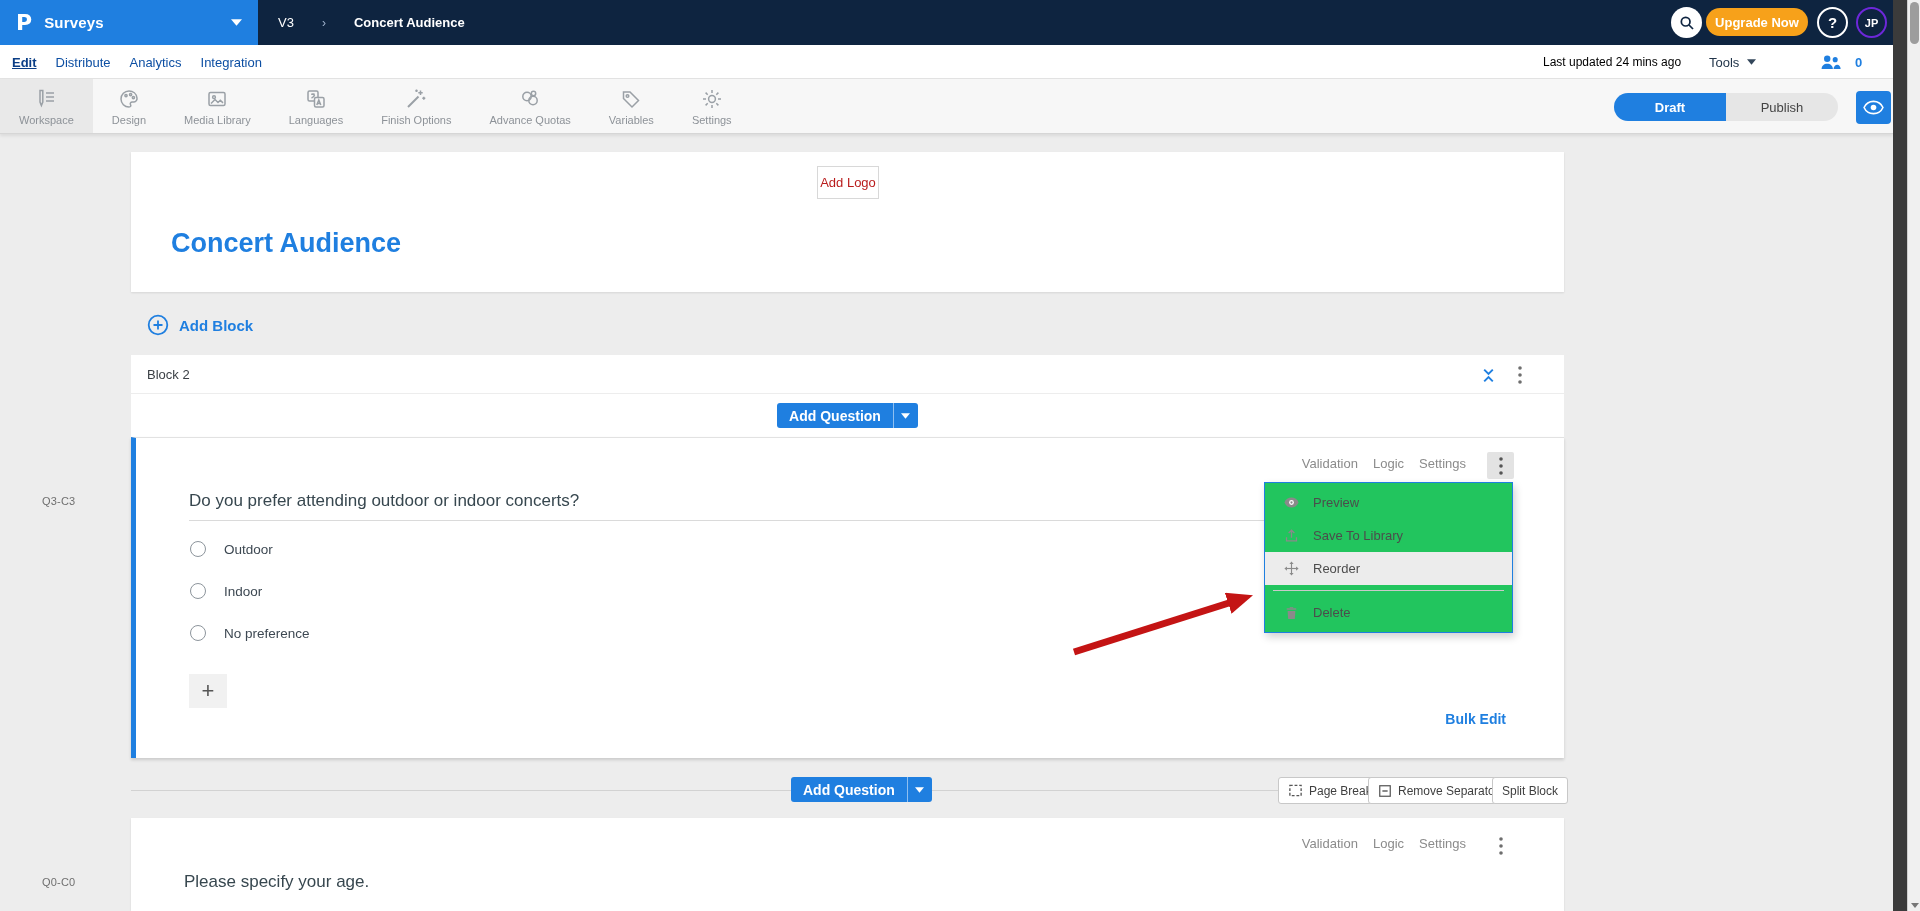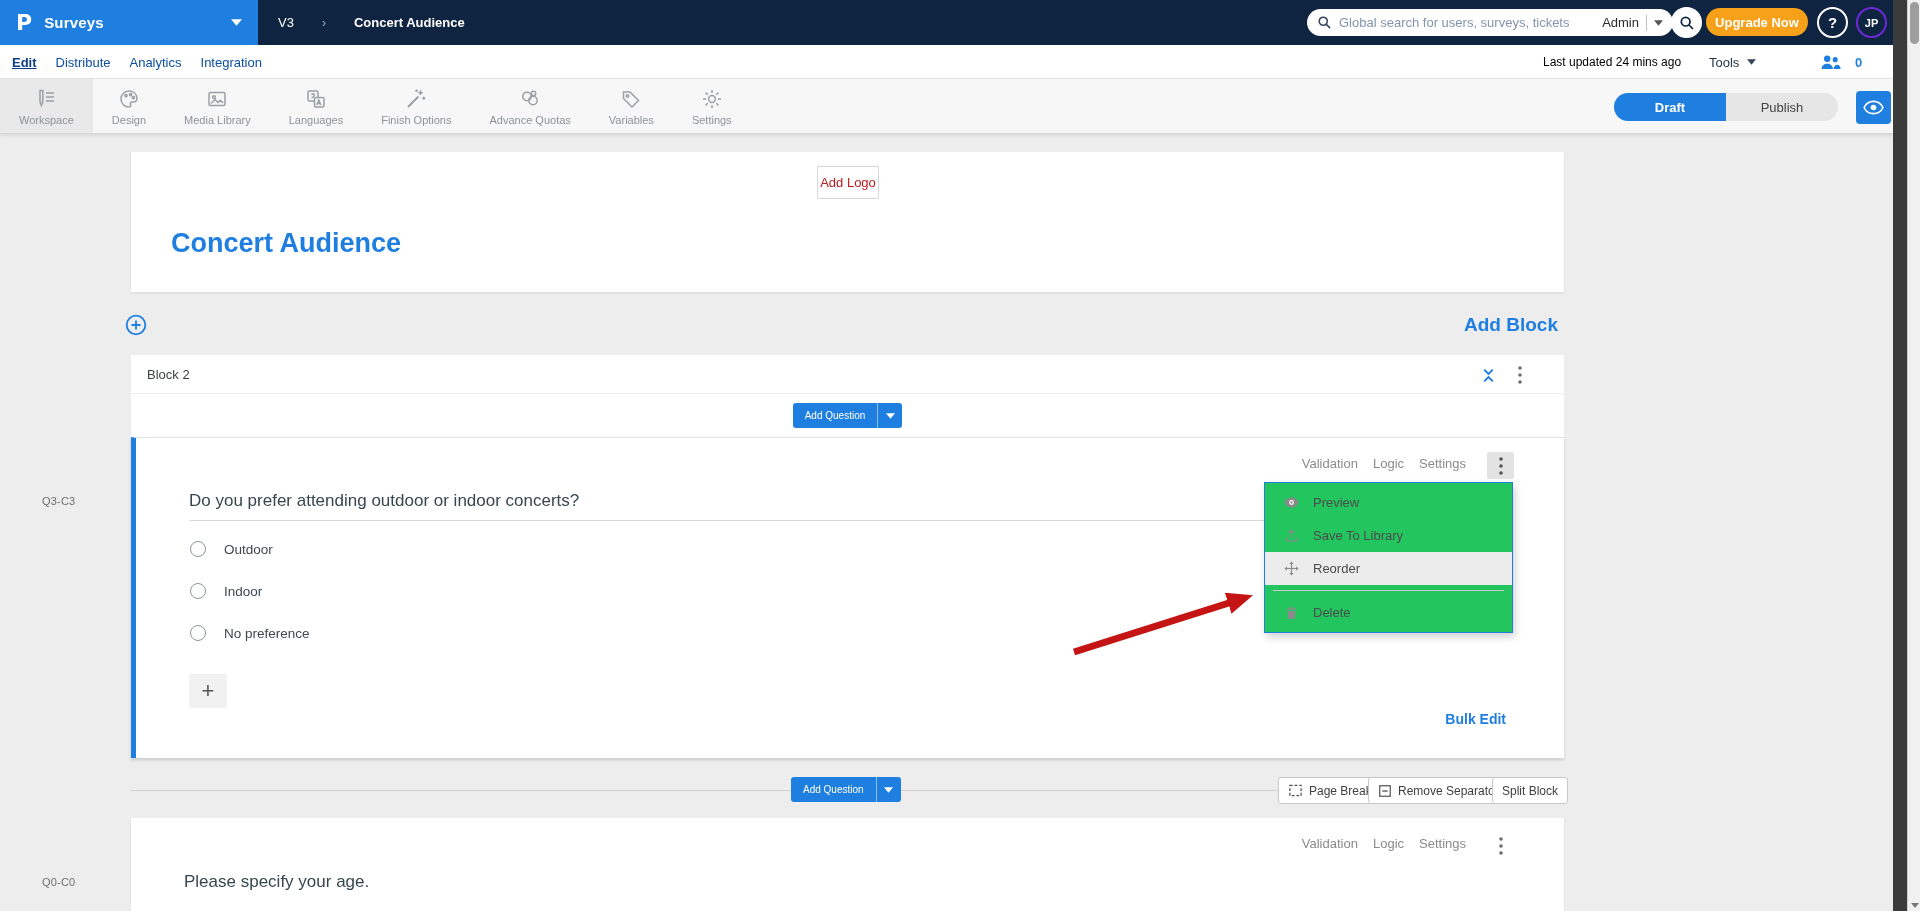--- a/index.html
+++ b/index.html
@@ -66,36 +66,36 @@
                      background:#1f7fe0; display:flex; align-items:center; justify-content:center; }
 
   
   .header-card { position:absolute; left:131px; top:152px; width:1433px; height:140px; background:#fff;
                  box-shadow:0 1px 2px rgba(0,0,0,.10); }
   .add-logo-btn { position:absolute; left:686px; top:14px; width:62px; height:33px; background:#fff;
                   border:1px solid #d8d8d8; color:#b91c1c; font-size:13px;
                   display:flex; align-items:center; justify-content:center; }
   .survey-title { position:absolute; left:40px; top:76px; font-size:27px; font-weight:600; color:#1f7fe0; }
 
-  .add-block-row { position:absolute; left:125px; top:310px; width:1433px; height:30px;
-                   display:flex; align-items:center; justify-content:space-between; gap:10px;
-                   color:#1f7fe0; font-size:19px; font-weight:600; cursor:pointer; }
+  .add-block-row { position:absolute; left:147px; top:310px; width:1433px; height:30px;
+                   display:flex; align-items:center; justify-content:flex-start; gap:10px;
+                   color:#1f7fe0; font-size:15px; font-weight:600; cursor:pointer; }
 
   .block-head { position:absolute; left:131px; top:355px; width:1433px; height:39px; background:#fff;
                 border-bottom:1px solid #ededed; display:flex; align-items:center; padding:0 16px; }
   .block-name { font-size:13px; color:#3a3f44; }
   .block-collapse { position:absolute; right:66px; top:9px; width:20px; height:22px; display:flex;
                     align-items:center; justify-content:center; cursor:pointer; }
   .kebab { display:flex; align-items:center; justify-content:center; cursor:pointer; }
   .block-kebab { position:absolute; right:32px; top:8px; width:24px; height:24px; }
   .addq-row-top { position:absolute; left:131px; top:394px; width:1433px; height:43px; background:#fff;
                   display:flex; align-items:center; justify-content:center; }
 
   .split-btn { display:flex; height:25px; border-radius:3px; overflow:hidden; cursor:pointer; }
-  .split-main { background:#1f7fe0; color:#fff; font-size:10px; font-weight:400; padding:0 12px;
+  .split-main { background:#1f7fe0; color:#fff; font-size:14px; font-weight:700; padding:0 12px;
                 display:flex; align-items:center; }
   .split-caret { background:#1f7fe0; width:25px; display:flex; align-items:center; justify-content:center;
                  border-left:1px solid rgba(255,255,255,.5); color:#fff; }
 
   .question-card { position:absolute; left:131px; top:437px; width:1433px; height:321px; background:#fff;
                    border-left:5px solid #1f7fe0; border-top:1px solid #e2e2e2;
                    box-shadow:0 2px 3px rgba(0,0,0,.15); }
   .q-links { position:absolute; display:flex; gap:15px; font-size:13px; color:#8b8b8b; }
   .q-links span { cursor:pointer; }
   .q-kebab { position:absolute; width:27px; height:27px; border-radius:2px; }
@@ -160,32 +160,20 @@
         <svg width="11" height="7" viewBox="0 0 10 6">
             <path d="M0 0l5 6 5-6z" fill="#fff"></path>
           </svg>
       </span>
     </div>
     <div class="crumbs">
       <span>V3</span>
       <span class="crumb-sep">›</span>
       <span class="crumb-title">Concert Audience</span>
     </div>
-    <div class="search-pill">
-      <svg width="15" height="15" viewBox="0 0 24 24">
-        <circle cx="10" cy="10" r="6.5" fill="none" stroke="#33475b" stroke-width="2.4"></circle>
-        <line x1="15" y1="15" x2="21" y2="21" stroke="#33475b" stroke-width="2.4"></line>
-      </svg>
-      <input placeholder="Global search for users, surveys, tickets" style="">
-      <span class="pill-role">Admin</span>
-      <span class="pill-div"></span>
-      <svg width="9" height="6" viewBox="0 0 10 6">
-          <path d="M0 0l5 6 5-6z" fill="#555"></path>
-        </svg>
-    </div>
     <div class="circle-btn search-circle">
       <svg width="16" height="16" viewBox="0 0 24 24">
         <circle cx="10" cy="10" r="6.5" fill="none" stroke="#0e2440" stroke-width="2.6"></circle>
         <line x1="15" y1="15" x2="21" y2="21" stroke="#0e2440" stroke-width="2.6"></line>
       </svg>
     </div>
     <div class="upgrade-btn">Upgrade Now</div>
     <div class="circle-btn help-circle">?</div>
     <div class="circle-btn avatar-circle">JP</div>
   </div>

